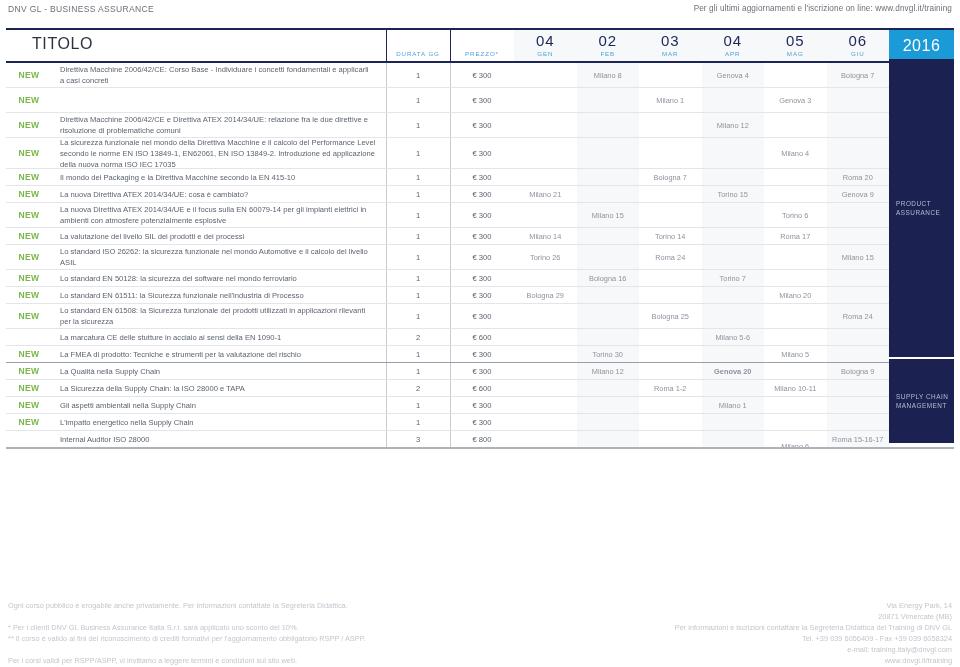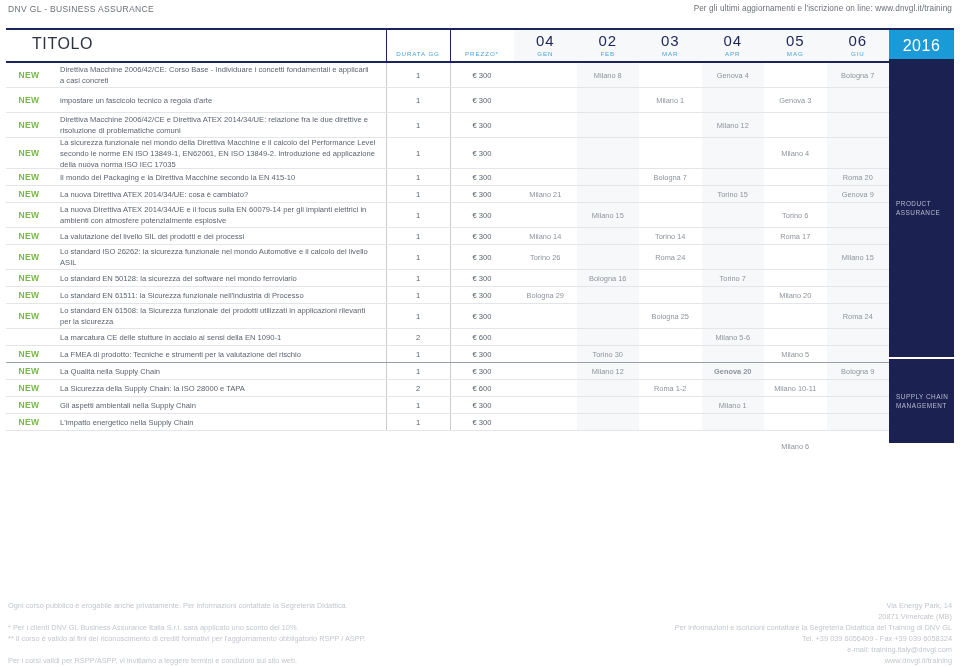--- a/index.html
+++ b/index.html
@@ -117,21 +117,20 @@
           <div class="cell c-month mzebra" style="left: 695.5px; text-align: center;">Genova 4</div>
           <div class="cell c-month" style="left: 758px;"></div>
           <div class="cell c-month mzebra" style="left: 820.5px;">Bologna 7</div>
           <div class="rowline" style="left: 380px;"></div>
           <div class="rowline" style="left: 444px;"></div>
         </div>
         <div class="row" style="height: 24px;">
           <div class="cell c-new">NEW</div>
           <div class="cell c-title">
             <div>
-              <span>impostare un fascicolo tecnico a regola d'arte</span>
             </div>
           </div>
           <div class="cell c-dur">1</div>
           <div class="cell c-price">€ 300</div>
           <div class="cell c-month" style="left: 508px;"></div>
           <div class="cell c-month mzebra" style="left: 570.5px;"></div>
           <div class="cell c-month" style="left: 633px;">Milano 1</div>
           <div class="cell c-month mzebra" style="left: 695.5px;"></div>
           <div class="cell c-month" style="left: 758px;">Genova 3</div>
           <div class="cell c-month mzebra" style="left: 820.5px;"></div>
@@ -422,20 +421,38 @@
             </div>
           </div>
           <div class="cell c-dur">1</div>
           <div class="cell c-price">€ 300</div>
           <div class="cell c-month" style="left: 508px;"></div>
           <div class="cell c-month mzebra" style="left: 570.5px;"></div>
           <div class="cell c-month" style="left: 633px;"></div>
           <div class="cell c-month mzebra" style="left: 695.5px;"></div>
           <div class="cell c-month" style="left: 758px; margin-top: 32px;">Milano 6</div>
           <div class="cell c-month mzebra" style="left: 820.5px;"></div>
+          <div class="rowline" style="left: 380px;"></div>
+          <div class="rowline" style="left: 444px;"></div>
+        </div>
+        <div class="row last" style="height: 16px;">
+          <div class="cell c-new"></div>
+          <div class="cell c-title">
+            <div>
+              <span>Internal Auditor ISO 28000</span>
+            </div>
+          </div>
+          <div class="cell c-dur">3</div>
+          <div class="cell c-price">€ 800</div>
+          <div class="cell c-month" style="left: 508px;"></div>
+          <div class="cell c-month mzebra" style="left: 570.5px;"></div>
+          <div class="cell c-month" style="left: 633px;"></div>
+          <div class="cell c-month mzebra" style="left: 695.5px;"></div>
+          <div class="cell c-month" style="left: 758px;"></div>
+          <div class="cell c-month mzebra" style="left: 820.5px;">Roma 15-16-17</div>
           <div class="rowline" style="left: 380px;"></div>
           <div class="rowline" style="left: 444px;"></div>
         </div>
       </div>
   </div>
 
   <div id="rails">
       <div class="rail" style="left: 889px; top: 59px; width: 65px; height: 298px;">
         <div class="raillabel" style="top: 141px;">
           <div>PRODUCT</div>

